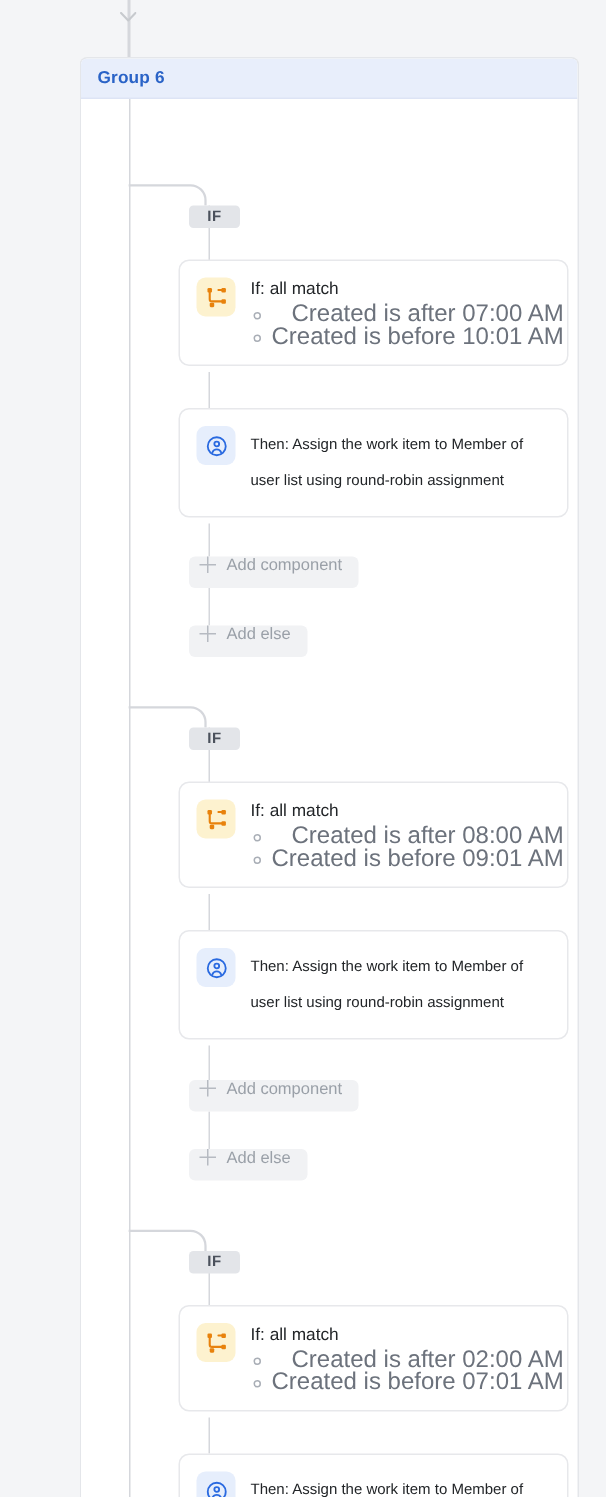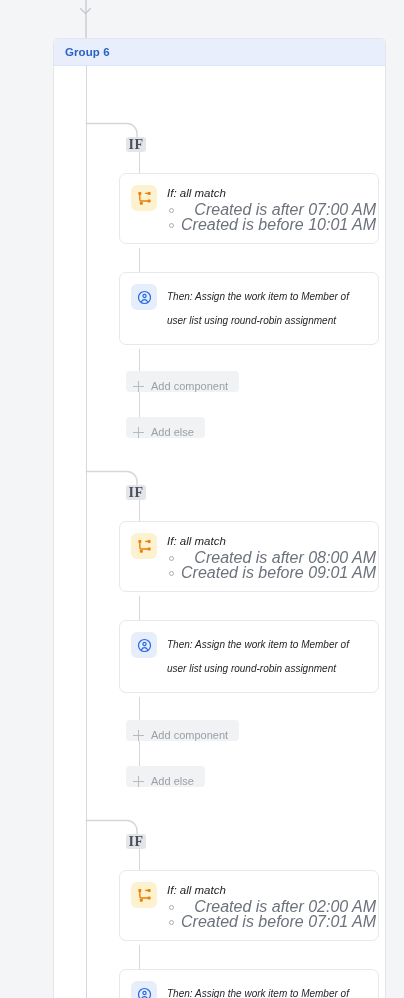--- a/index.html
+++ b/index.html
@@ -101,29 +101,29 @@
     position: absolute;
     left: 84.5px;
     width: 1.5px;
     background: #d5d7dc;
   }
 
   
   .if-badge {
     position: absolute;
     left: 72px;
-    width: 20px;
+    width: 34px;
     height: 15px;
     background: #e3e5e9;
     border-radius: 3px;
     display: flex;
     align-items: center;
     justify-content: center;
-    font-family: Liberation Serif, serif;
-    font-size: 14px;
+    font-family: Liberation Sans, sans-serif;
+    font-size: 10px;
     font-weight: bold;
     color: #4b515c;
     letter-spacing: 0.4px;
     z-index: 3;
   }
 
   
   .card {
     position: absolute;
     left: 65px;
@@ -143,21 +143,21 @@
     border-radius: 6px;
     display: flex;
     align-items: center;
     justify-content: center;
     margin-right: 10px;
   }
   .icon-if { background: #fdf2cf; }
   .icon-then { background: #e6eefc; }
   .card-icon svg { display: block; }
 
-  .card-body { padding-top: 1px; font-style: italic; }
+  .card-body { padding-top: 1px; }
   .card-title {
     font-size: 11.5px;
     color: #222528;
     line-height: 14px;
   }
   .cond-list {
     margin: 2px 0 0 0;
     padding: 0;
     list-style: none;
   }
@@ -187,21 +187,21 @@
     max-width: 200px;
   }
 
   
   .add-btn {
     position: absolute;
     height: 21px;
     background: #f1f2f4;
     border-radius: 4px;
     display: flex;
-    align-items: flex-end;
+    align-items: flex-start;
     padding: 0 11px 0 7px;
     box-sizing: border-box;
     z-index: 2;
   }
   .add-btn .plus {
     width: 11px;
     height: 11px;
     margin-right: 7px;
     position: relative;
   }

